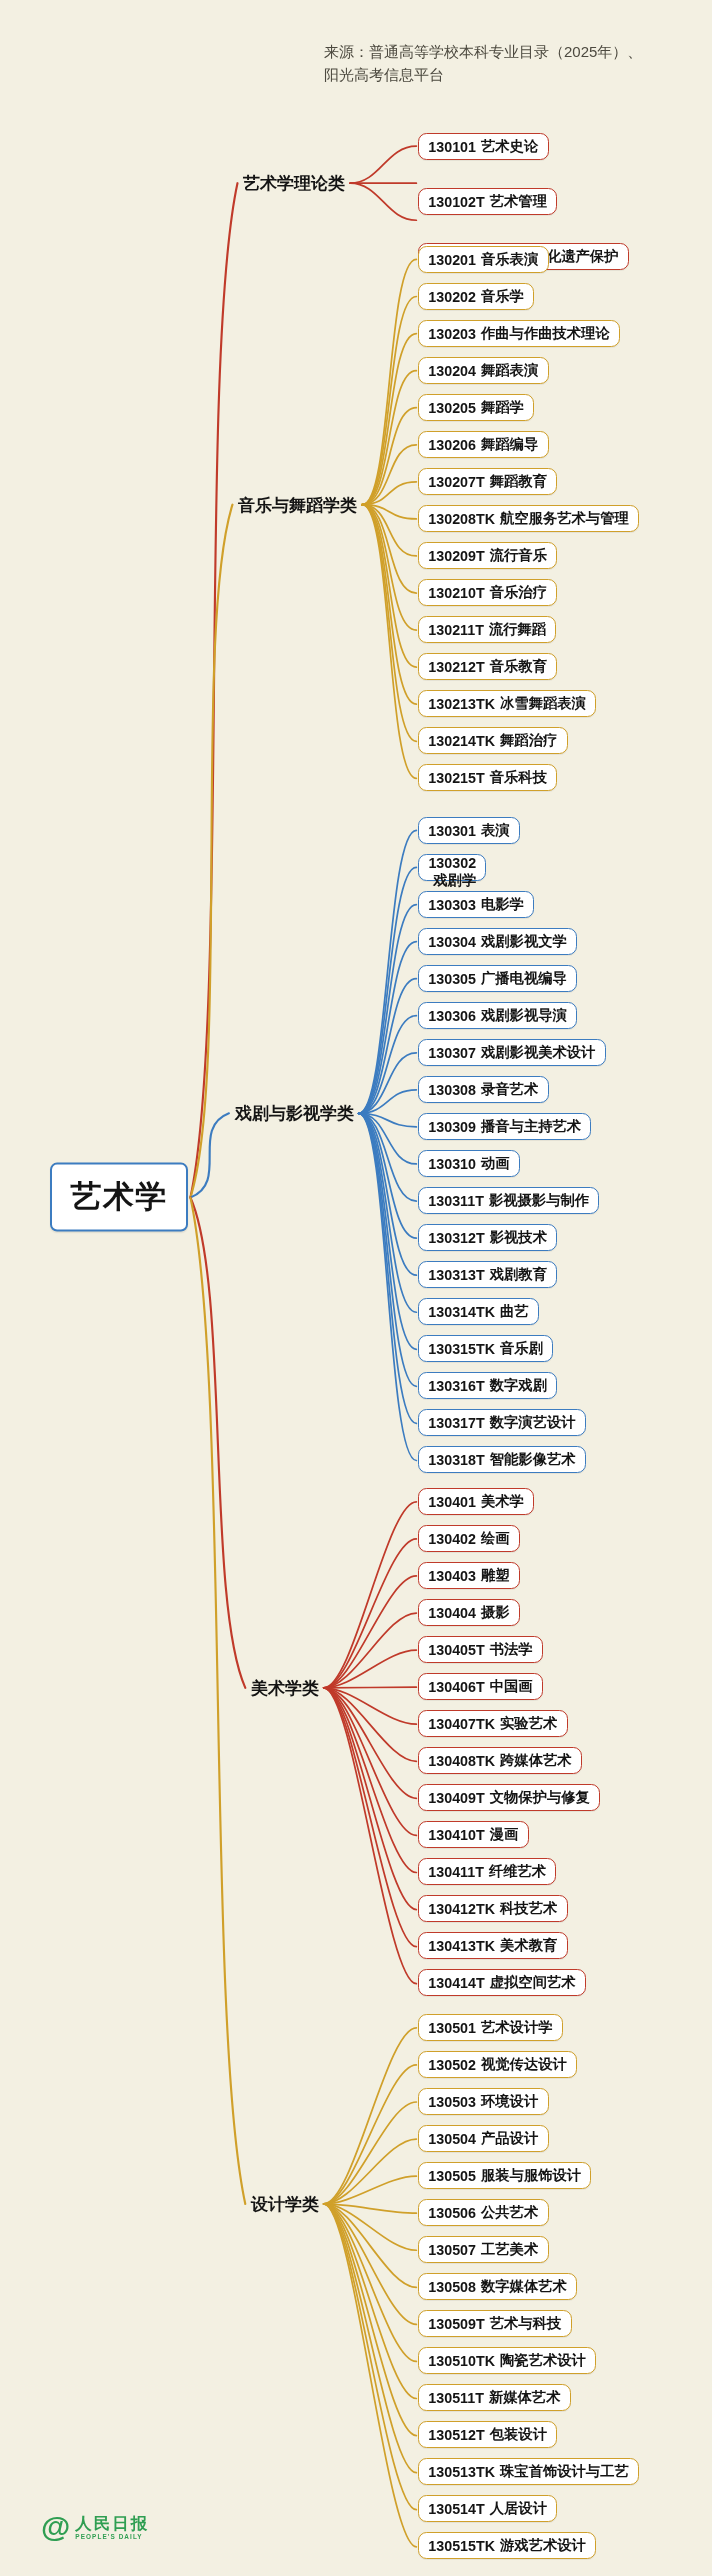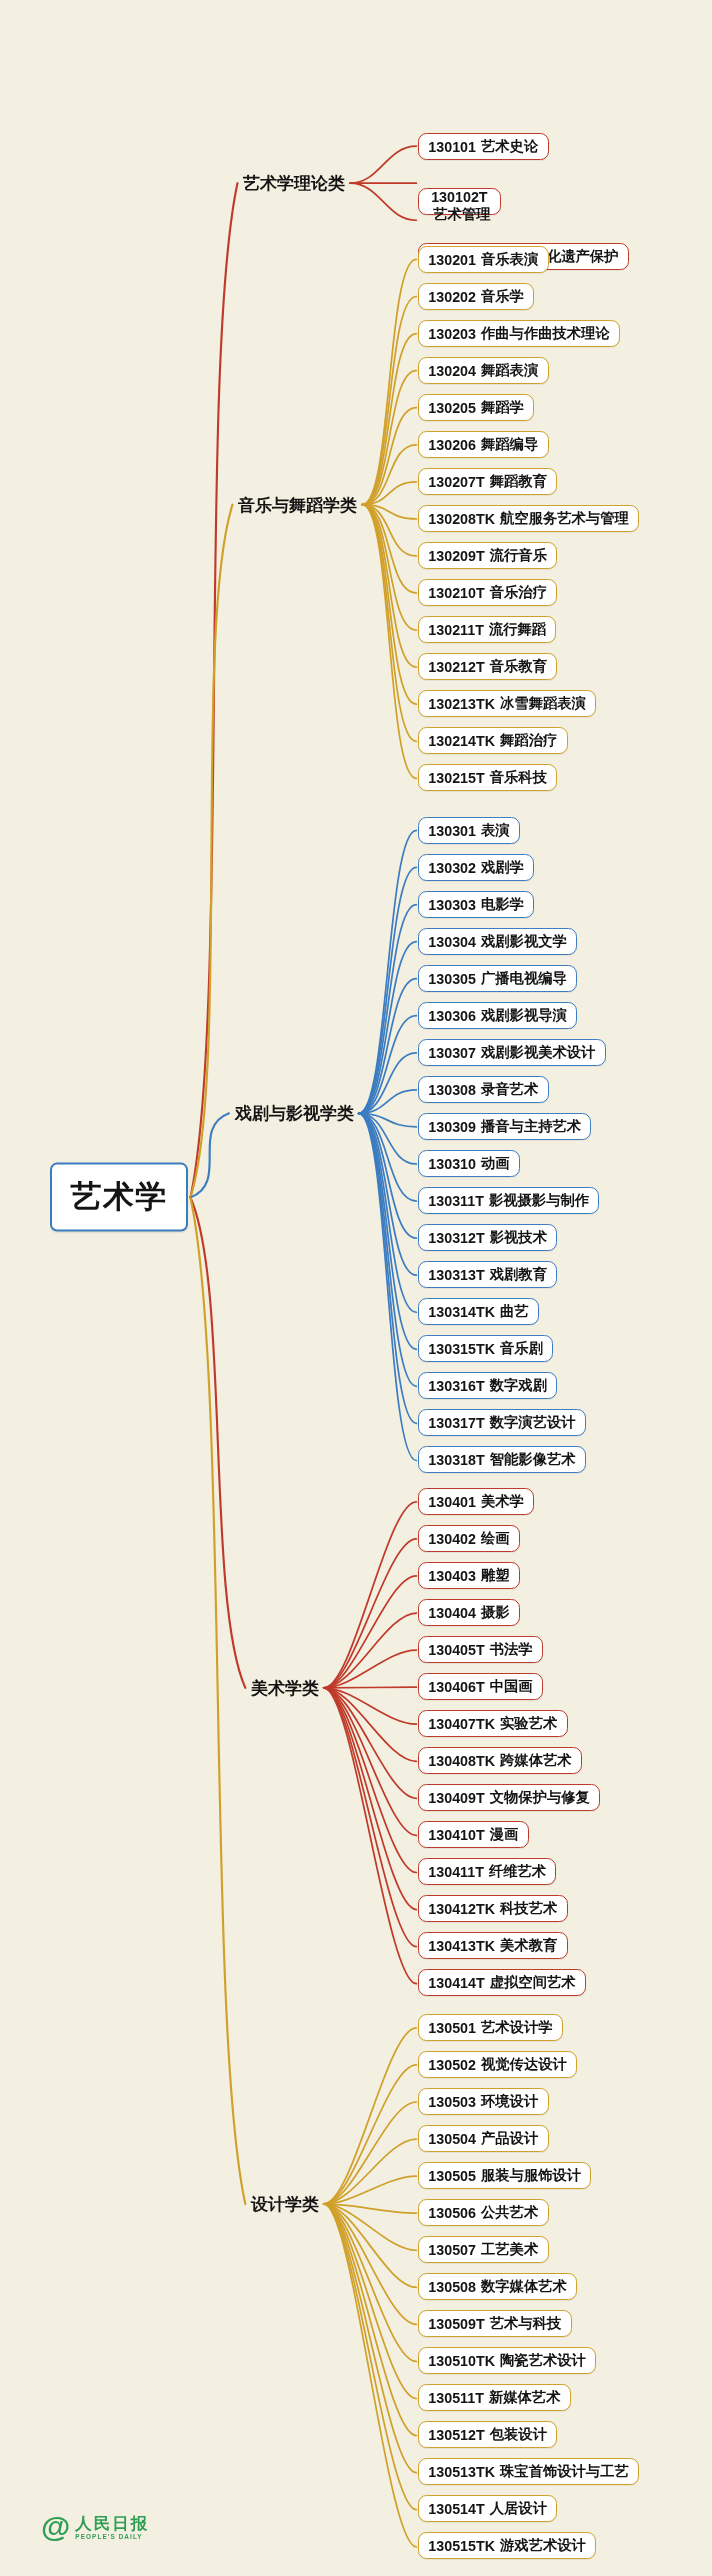--- a/index.html
+++ b/index.html
@@ -117,32 +117,34 @@
       <path d="M 454 3092 C 496 3092, 542 3313, 584 3313" fill="none" stroke="#d0a02a" stroke-width="2.4" stroke-linecap="round"></path>
       <path d="M 454 3092 C 496 3092, 542 3365, 584 3365" fill="none" stroke="#d0a02a" stroke-width="2.4" stroke-linecap="round"></path>
       <path d="M 454 3092 C 496 3092, 542 3417, 584 3417" fill="none" stroke="#d0a02a" stroke-width="2.4" stroke-linecap="round"></path>
       <path d="M 454 3092 C 496 3092, 542 3469, 584 3469" fill="none" stroke="#d0a02a" stroke-width="2.4" stroke-linecap="round"></path>
       <path d="M 454 3092 C 496 3092, 542 3521, 584 3521" fill="none" stroke="#d0a02a" stroke-width="2.4" stroke-linecap="round"></path>
       <path d="M 454 3092 C 496 3092, 542 3573, 584 3573" fill="none" stroke="#d0a02a" stroke-width="2.4" stroke-linecap="round"></path>
     </svg>
 
 
   <div class="source">
+    <div>来源：普通高等学校本科专业目录（2025年）、</div>
+    <div>阳光高考信息平台</div>
   </div>
 
   <div class="root-node" style="border-color: rgb(60, 124, 192);">艺术学</div>
 
   <div id="branch-layer">
       <div class="branch-label" style="left: 243px; top: 183px;">艺术学理论类</div>
       <div class="branch-group" style="left: 418px; top: 133px; gap: 28px;">
         <div class="leaf" style="border-color: rgb(192, 58, 42);">
           <span class="code">130101</span>
           <span class="mname">艺术史论</span>
         </div>
-        <div class="leaf" style="border-color: rgb(192, 58, 42); flex-direction: column;">
+        <div class="leaf" style="border-color: rgb(192, 58, 42);">
           <span class="code">130102T</span>
           <span class="mname">艺术管理</span>
         </div>
         <div class="leaf" style="border-color: rgb(192, 58, 42);">
           <span class="code">130103T</span>
           <span class="mname">非物质文化遗产保护</span>
         </div>
       </div>
       <div class="branch-label" style="left: 238px; top: 505px;">音乐与舞蹈学类</div>
       <div class="branch-group" style="left: 418px; top: 246px;">
@@ -206,21 +208,21 @@
           <span class="code">130215T</span>
           <span class="mname">音乐科技</span>
         </div>
       </div>
       <div class="branch-label" style="left: 235px; top: 1113px;">戏剧与影视学类</div>
       <div class="branch-group" style="left: 418px; top: 817px;">
         <div class="leaf" style="border-color: rgb(60, 124, 192);">
           <span class="code">130301</span>
           <span class="mname">表演</span>
         </div>
-        <div class="leaf" style="border-color: rgb(60, 124, 192);">
+        <div class="leaf" style="border-color: rgb(60, 124, 192); flex-direction: column;">
           <span class="code">130302</span>
           <span class="mname">戏剧学</span>
         </div>
         <div class="leaf" style="border-color: rgb(60, 124, 192);">
           <span class="code">130303</span>
           <span class="mname">电影学</span>
         </div>
         <div class="leaf" style="border-color: rgb(60, 124, 192);">
           <span class="code">130304</span>
           <span class="mname">戏剧影视文学</span>

